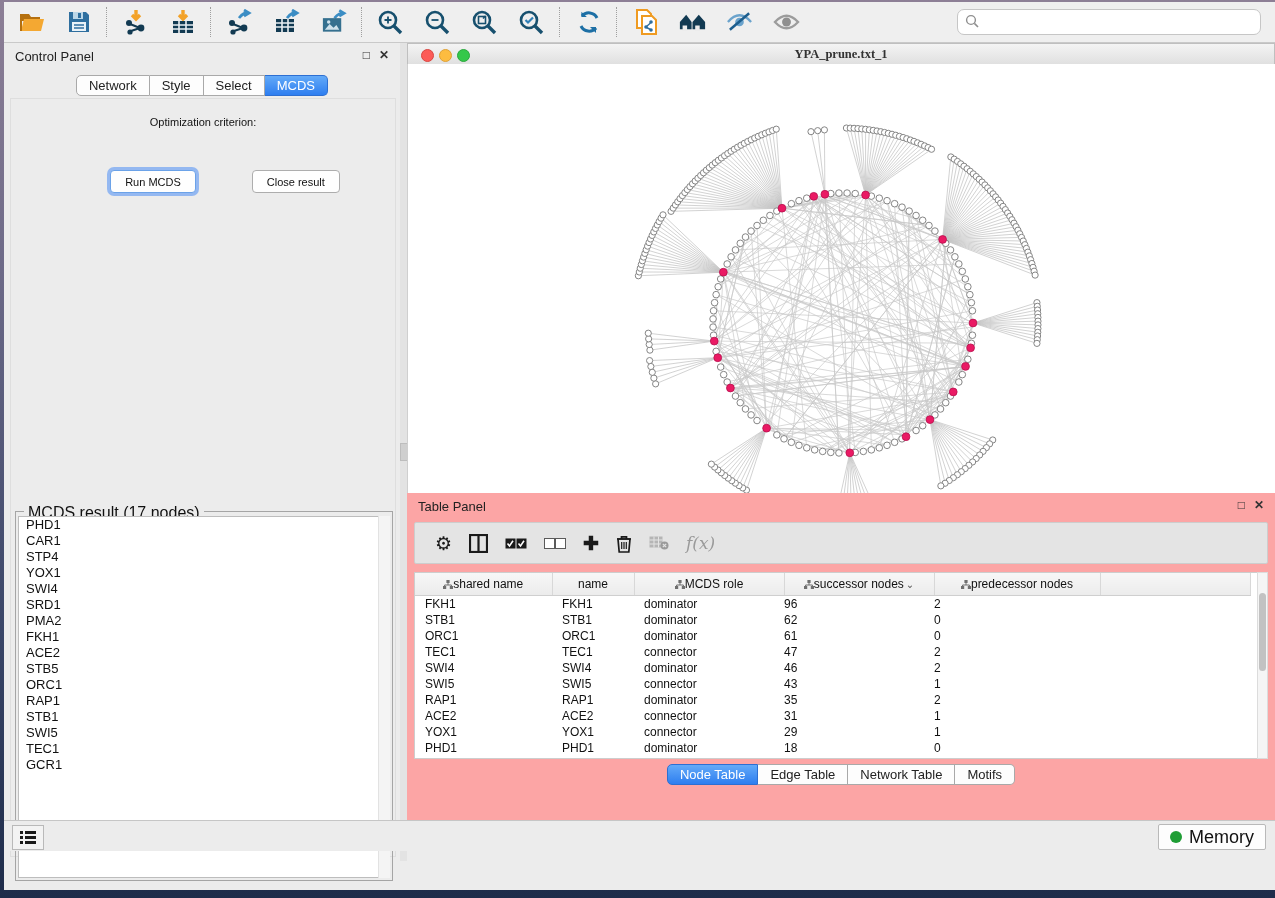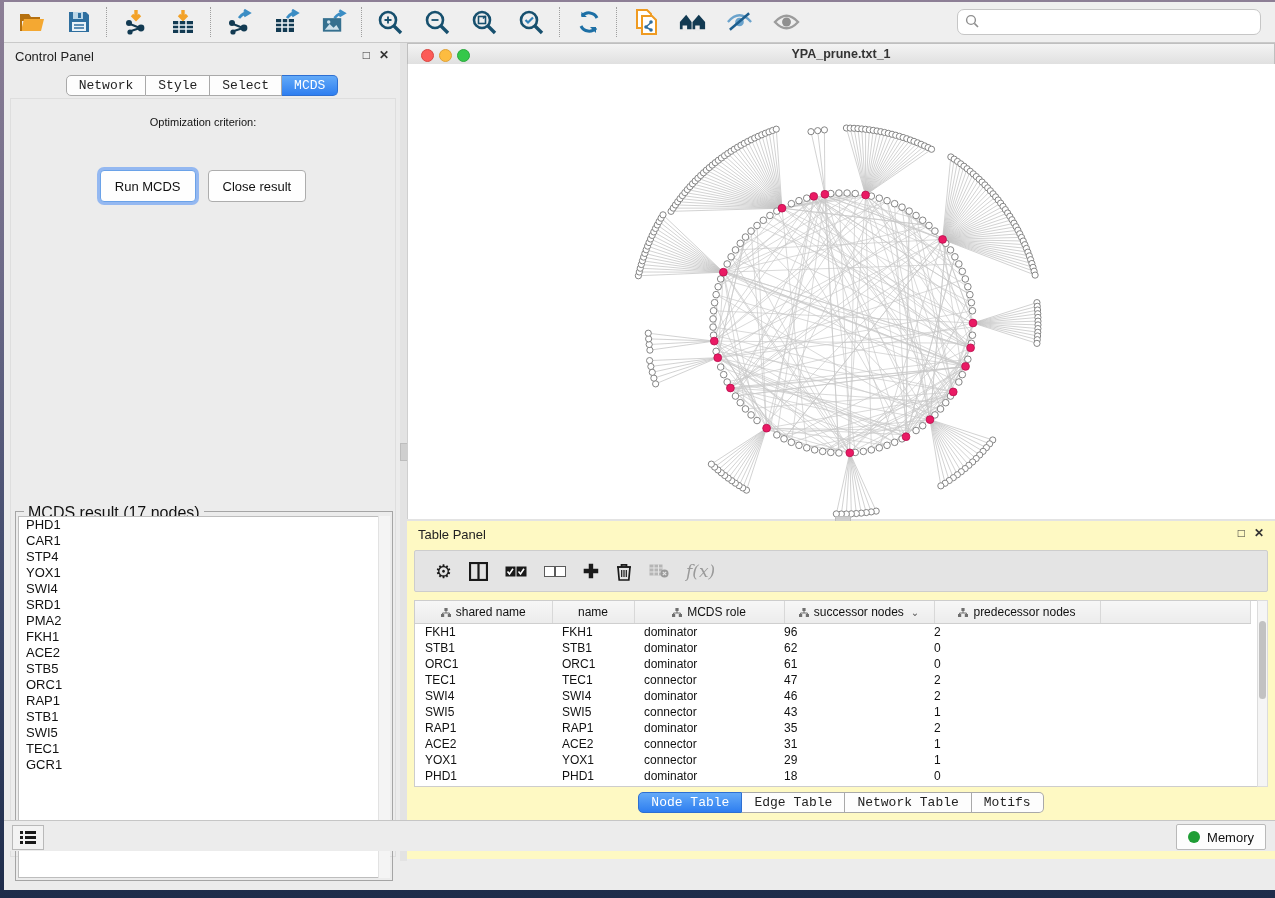--- a/index.html
+++ b/index.html
@@ -18,92 +18,92 @@
   .search-glass{position:absolute;left:8px;top:5px;width:14px;height:14px;}
   
   .control-panel{position:absolute;left:0;top:41px;width:396px;height:818px;background:#ececec;}
   .panel-header{position:absolute;left:0;top:0;width:100%;height:26px;font-size:13px;color:#222;}
   .panel-title{position:absolute;left:11px;top:6px;}
   .wc{position:absolute;top:5px;font-size:12px;color:#333;cursor:pointer;line-height:14px;}
   .wc.float{right:30px;}
   .wc.close{right:11px;font-weight:bold;}
   .seg{display:flex;}
   .seg button{height:21px;border:1px solid #a9a9a9;border-left-width:0;background:#fdfdfd;
-              font-size:13px;color:#222;padding:0 12px;cursor:pointer;font-family:Liberation Mono, monospace;}
+              font-size:13px;color:#222;padding:0 12px;cursor:pointer;font-family:Liberation Sans, sans-serif;}
   .seg button:first-child{border-left-width:1px;border-radius:5px 0 0 5px;}
   .seg button:last-child{border-radius:0 5px 5px 0;}
   .seg button.active{background:linear-gradient(180deg,#63aaf8,#2e7ef0);border-color:#2d6fd2;color:#fff;}
   .cp-tabs{position:absolute;top:32px;left:0;width:100%;display:flex;justify-content:center;}
   .cp-body{position:absolute;left:6px;top:55px;right:4px;bottom:4px;background:#ececec;
            border:1px solid #dedede;}
   .opt-label{position:absolute;top:17px;width:100%;text-align:center;font-size:11px;color:#111;}
   .dropdown{position:absolute;left:36px;top:37px;width:316px;height:23px;background:#fff;
             border:1px solid #b4b4b4;border-radius:5px;cursor:pointer;}
   .dd-text{position:absolute;left:10px;top:3px;font-size:13px;color:#111;white-space:nowrap;}
   .dd-cap{position:absolute;right:0;top:-1px;width:21px;height:23px;border-radius:0 5px 5px 0;
           background:linear-gradient(180deg,#72b2fb,#3480f7);display:flex;flex-direction:column;
           align-items:center;justify-content:center;gap:1px;}
   .dd-cap svg{display:block;}
-  .btn{height:32px;border:1px solid #adadad;border-radius:4px;background:#fefefe;font-size:13px;
-       color:#111;padding:0 14px;cursor:pointer;font-family:inherit;}
+  .btn{height:23px;border:1px solid #adadad;border-radius:4px;background:#fefefe;font-size:11px;
+       color:#111;padding:0 14px;cursor:pointer;font-family:inherit;margin-left:44px;}
   .btn.focus-ring{box-shadow:0 0 0 3px rgba(90,150,245,.6);border-color:#6ba2e8;}
   .run-row{position:absolute;top:71px;width:100%;display:flex;justify-content:center;gap:12px;}
   .groupbox{position:absolute;left:4px;top:412px;width:376px;height:368px;border:1px solid #a5a5a5;}
   .groupbox legend-t{position:absolute;left:8px;top:-8px;background:#ececec;padding:0 4px;
            font-size:16px;color:#111;}
   .mcds-list{position:absolute;left:2px;top:4px;right:2px;bottom:2px;background:#fff;
              border:1px solid #bdbdbd;overflow:hidden;}
   .mcds-list .item{font-size:13px;color:#111;padding-left:7px;height:16px;line-height:16px;}
   .mcds-scroll{position:absolute;right:2px;top:4px;width:11px;bottom:2px;background:#f4f4f4;
                border-left:1px solid #e2e2e2;}
   
   .vsplit{position:absolute;left:396px;top:41px;width:7px;height:818px;background:#e3e3e3;}
   .vsplit .grip{position:absolute;left:0px;top:400px;width:7px;height:16px;background:#cfcfcf;border:1px solid #bdbdbd;}
   .hsplit{position:absolute;left:403px;top:517px;width:868px;height:4px;background:#e3e3e3;}
   .hsplit .grip{position:absolute;left:428px;top:-3px;width:14px;height:8px;background:#cfcfcf;border:1px solid #bdbdbd;}
   
   .net-window{position:absolute;left:403px;top:41px;width:868px;height:476px;}
   .net-titlebar{position:absolute;left:0;top:0;width:100%;height:26px;
-      background:linear-gradient(180deg,#f4f4f4,#dcdcdc);border:1px solid #bfbfbf;box-sizing:border-box;}
+      background:linear-gradient(180deg,#f4f4f4,#dcdcdc);border:1px solid #bfbfbf;box-sizing:border-box;font-family:Liberation Serif, serif;}
   .tl{position:absolute;top:5px;width:11px;height:11px;border-radius:50%;cursor:pointer;}
   .net-title{position:absolute;top:3px;width:100%;text-align:center;font-size:12.5px;font-weight:bold;color:#333;}
   .net-canvas{position:absolute;left:0;top:21px;width:868px;height:455px;background:#fff;
               border-left:1px solid #cfcfcf;box-sizing:border-box;}
   
-  .table-panel{position:absolute;left:403px;top:519px;width:868px;height:338px;background:#fef9c3;}
+  .table-panel{position:absolute;left:403px;top:491px;width:868px;height:338px;background:#fca5a5;}
   .tp-toolbar{position:absolute;left:7px;top:29px;right:7px;height:42px;background:#e4e4e4;
               border:1px solid #cdcdcd;border-radius:2px;display:flex;align-items:center;gap:17px;
               padding-left:20px;box-sizing:border-box;}
   .tp-icon{display:flex;align-items:center;justify-content:center;cursor:pointer;color:#1a1a1a;}
   .tp-icon.disabled{color:#9a9a9a;cursor:default;}
   .gear-glyph{font-size:19px;line-height:19px;}
   .plus-glyph{font-size:19px;font-weight:bold;line-height:19px;}
   .fx-glyph{font-family:"DejaVu Serif",serif;font-style:italic;font-size:17px;color:#9a9a9a;}
   .grid-table{position:absolute;left:7px;top:79px;width:846px;height:187px;background:#fff;
               border:1px solid #cdcdcd;box-sizing:border-box;overflow:hidden;}
   table.node-table{border-collapse:collapse;table-layout:fixed;width:835px;font-size:12px;color:#111;}
   table.node-table th{height:20px;font-weight:normal;background:linear-gradient(180deg,#f7f7f7,#ececec);
        border-right:1px solid #d8d8d8;border-bottom:1px solid #cfcfcf;text-align:center;
        white-space:nowrap;overflow:hidden;}
   table.node-table td{height:16px;padding:0 0 0 10px;white-space:nowrap;overflow:hidden;}
   table.node-table td.num{text-align:left;padding:0 14px 0 0;}
-  .th-inner{display:flex;align-items:center;justify-content:center;gap:5px;}
+  .th-inner{display:flex;align-items:center;justify-content:center;}
   .tree-ic{width:10px;height:9px;}
   .sort-ic{font-size:10px;color:#555;margin-left:2px;}
   .v-scroll{position:absolute;right:7px;top:79px;width:11px;height:187px;background:#f5f5f5;
             border:1px solid #dcdcdc;box-sizing:border-box;}
   .v-thumb{position:absolute;left:1px;top:20px;width:7px;height:78px;background:#c2c2c2;border-radius:4px;}
   .tp-tabs{position:absolute;left:0;top:271px;width:100%;display:flex;justify-content:center;}
   
   .statusbar{position:absolute;left:0;top:818px;width:100%;height:30px;background:#ececec;
              border-top:1px solid #c6c6c6;}
   .status-left-btn{position:absolute;left:8px;top:4px;width:30px;height:23px;background:#f3f3f3;
              border:1px solid #b9b9b9;display:flex;align-items:center;justify-content:center;cursor:pointer;}
   .memory-btn{position:absolute;right:9px;top:3px;height:24px;background:#fdfdfd;border:1px solid #b9b9b9;
-             border-radius:2px;display:flex;align-items:center;gap:7px;padding:0 11px;font-size:13px;
+             border-radius:2px;display:flex;align-items:center;gap:7px;padding:0 11px;font-size:18px;
              color:#111;cursor:pointer;}
   .mem-dot{width:12px;height:12px;border-radius:50%;background:#1f9d35;}
 </style>
 </head>
 <body>
 
 <div class="app">
 
   <div class="toolbar">
     <div class="tb-group">

